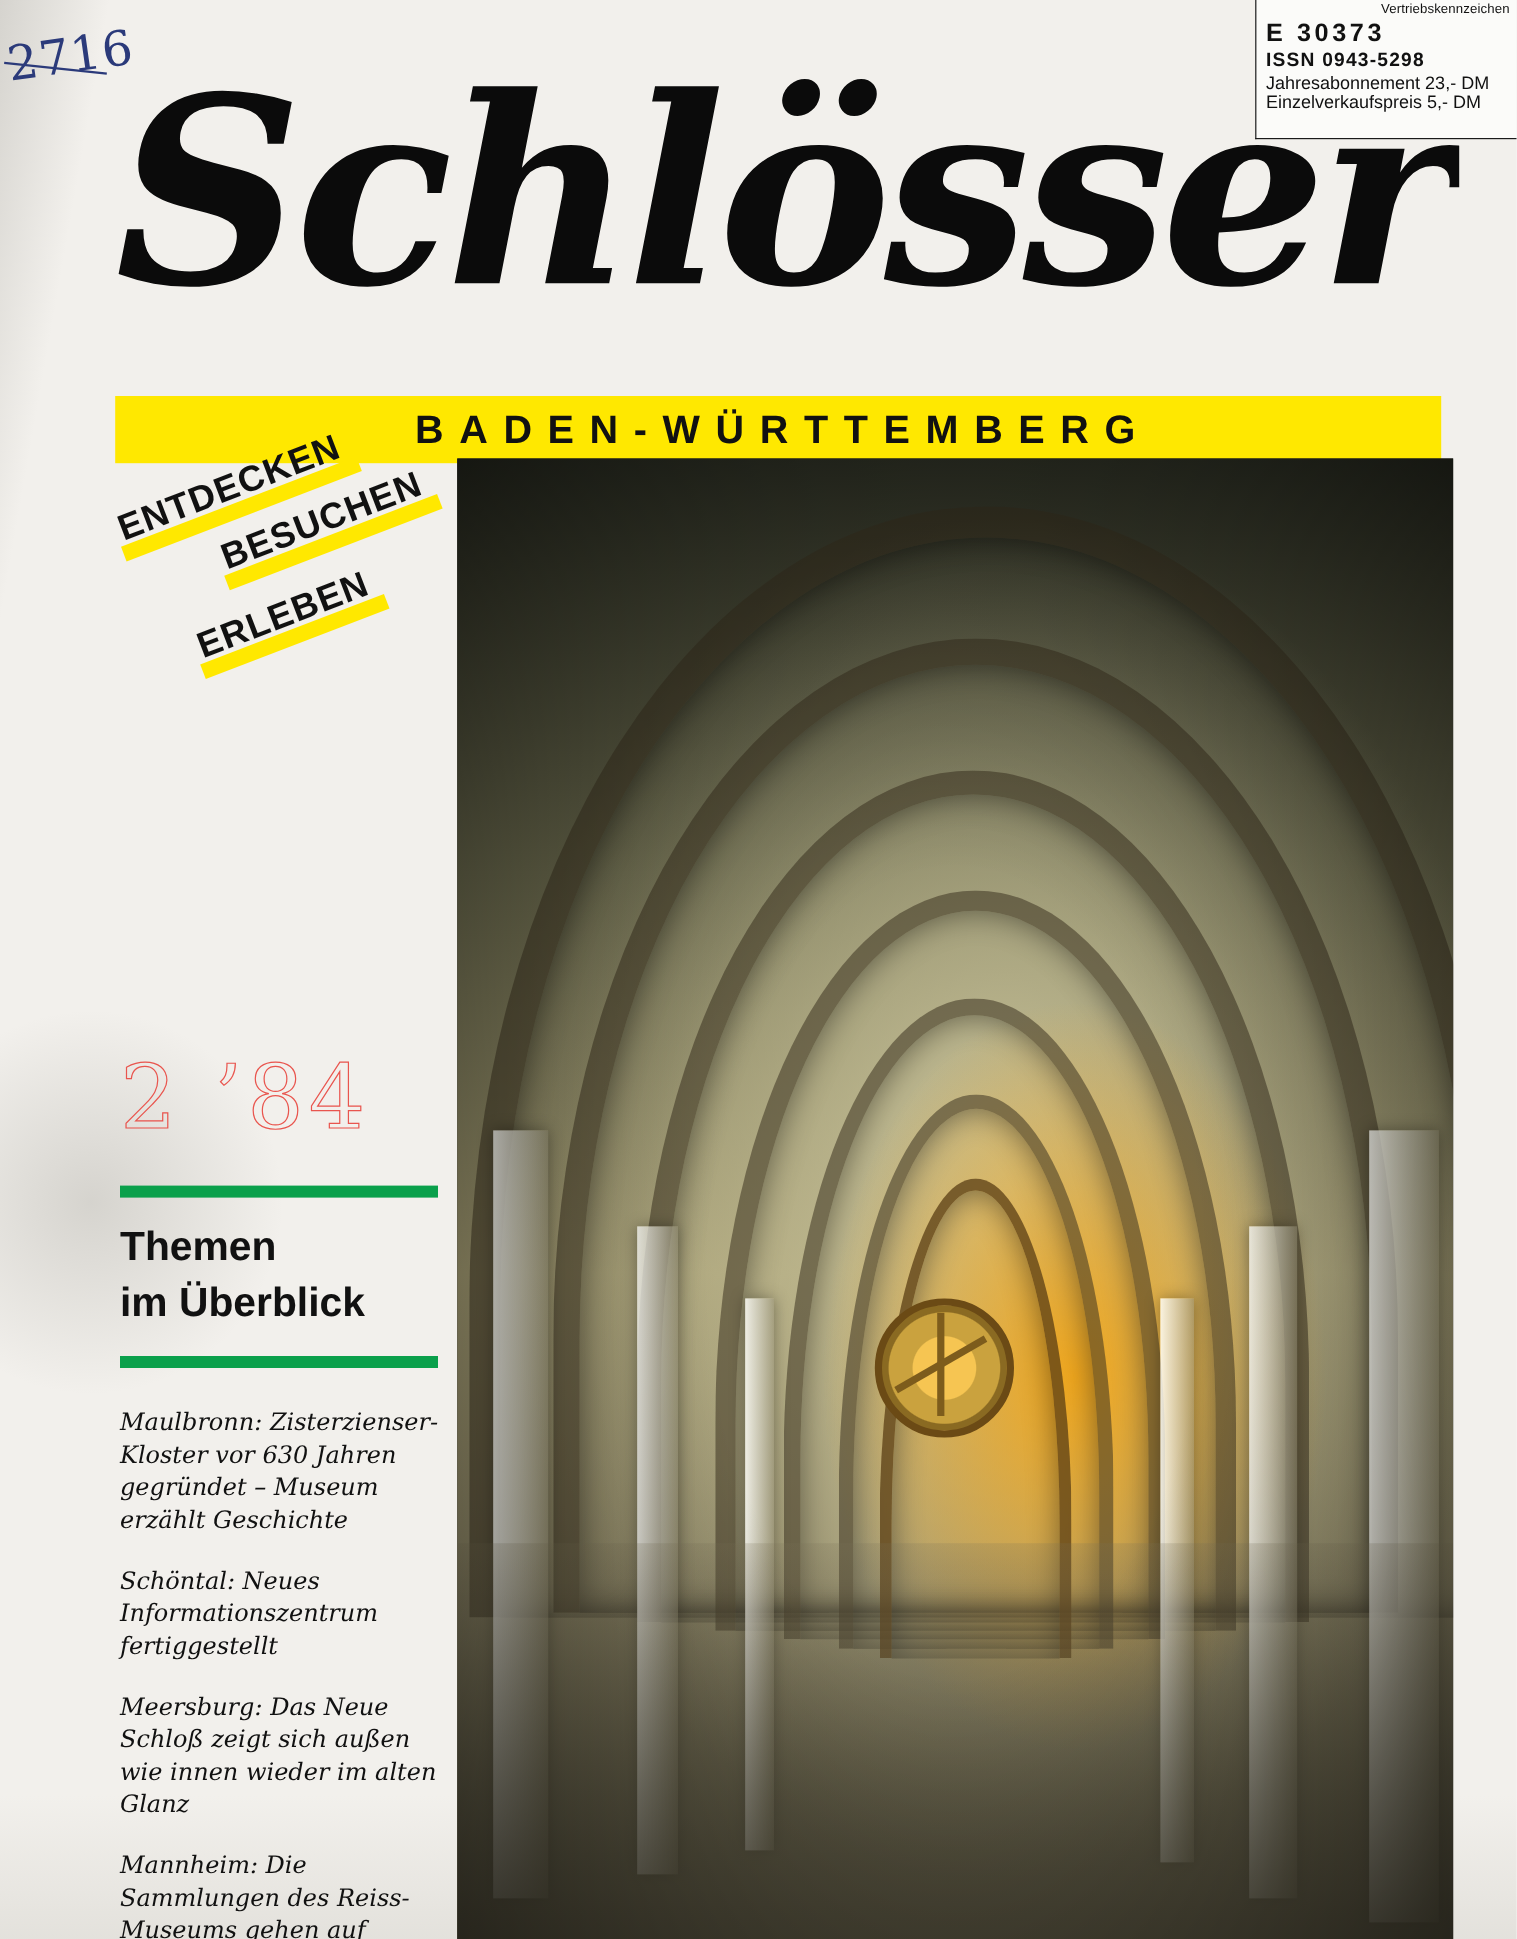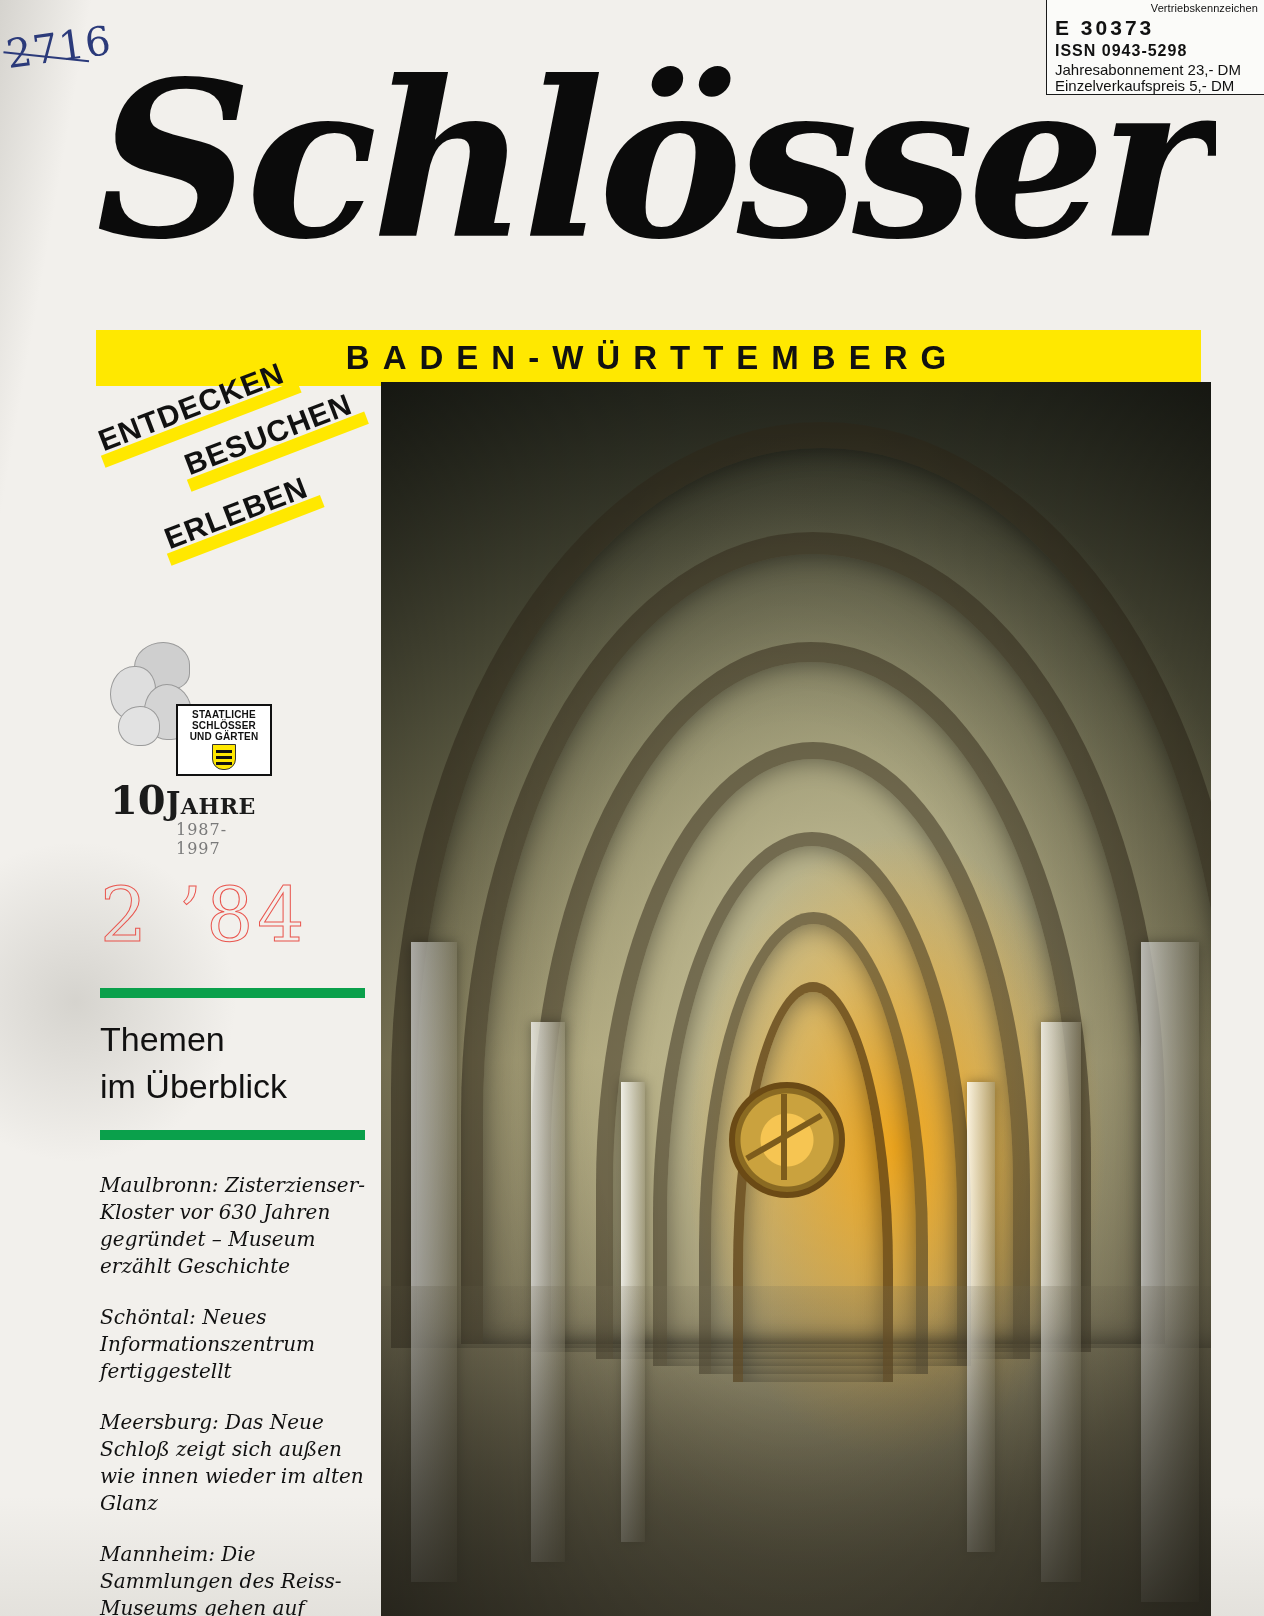--- a/index.html
+++ b/index.html
@@ -52,21 +52,21 @@
   
   .issn-box {
     position: absolute;
     right: 0;
     top: 0;
     width: 218px;
     border: 1px solid #1a1a1a;
     border-top: none;
     border-right: none;
     background: #fbfbf9;
-    padding: 2px 6px 2px 8px;
+    padding: 2px 6px 23px 8px;
     box-sizing: border-box;
   }
   .issn-box .vk {
     font-size: 11px;
     color: #111;
     text-align: right;
     letter-spacing: 0.1px;
     line-height: 13px;
   }
   .issn-box .code {
@@ -280,21 +280,21 @@
   .rule-bottom { top: 1130px; }
 
   .themen {
     position: absolute;
     left: 100px;
     top: 1016px;
     width: 300px;
     font-size: 34px;
     line-height: 47px;
     color: #111;
-    font-weight: 400;
+    font-weight: 700;
   }
 
   
   .topics {
     position: absolute;
     left: 100px;
     top: 1172px;
     width: 272px;
     font-family: "DejaVu Serif", serif;
     font-style: italic;
@@ -394,38 +394,20 @@
   <div class="subtitle-bar">
     <span>BADEN-WÜRTTEMBERG</span>
   </div>
 
   <div class="slogan">
     <div class="word w1">ENTDECKEN</div>
     <div class="word w2">BESUCHEN</div>
     <div class="word w3">ERLEBEN</div>
   </div>
 
-  <div class="logo">
-    <div class="figures">
-      <div class="fig fig-a"></div>
-      <div class="fig fig-b"></div>
-      <div class="fig fig-c"></div>
-      <div class="fig fig-d"></div>
-    </div>
-    <div class="crest">
-      <div class="l">STAATLICHE</div>
-      <div class="l">SCHLÖSSER</div>
-      <div class="l">UND GÄRTEN</div>
-      <div class="shield"></div>
-    </div>
-    <div class="years">
-      <span class="big">10</span><span class="jahre">Jahre</span>
-      <div class="range">1987-1997</div>
-    </div>
-  </div>
 
   <div class="issue">2 ’84</div>
 
   <div class="rule-green rule-top"></div>
   <div class="themen">
     <div>Themen</div>
     <div>im Überblick</div>
   </div>
   <div class="rule-green rule-bottom"></div>
 

